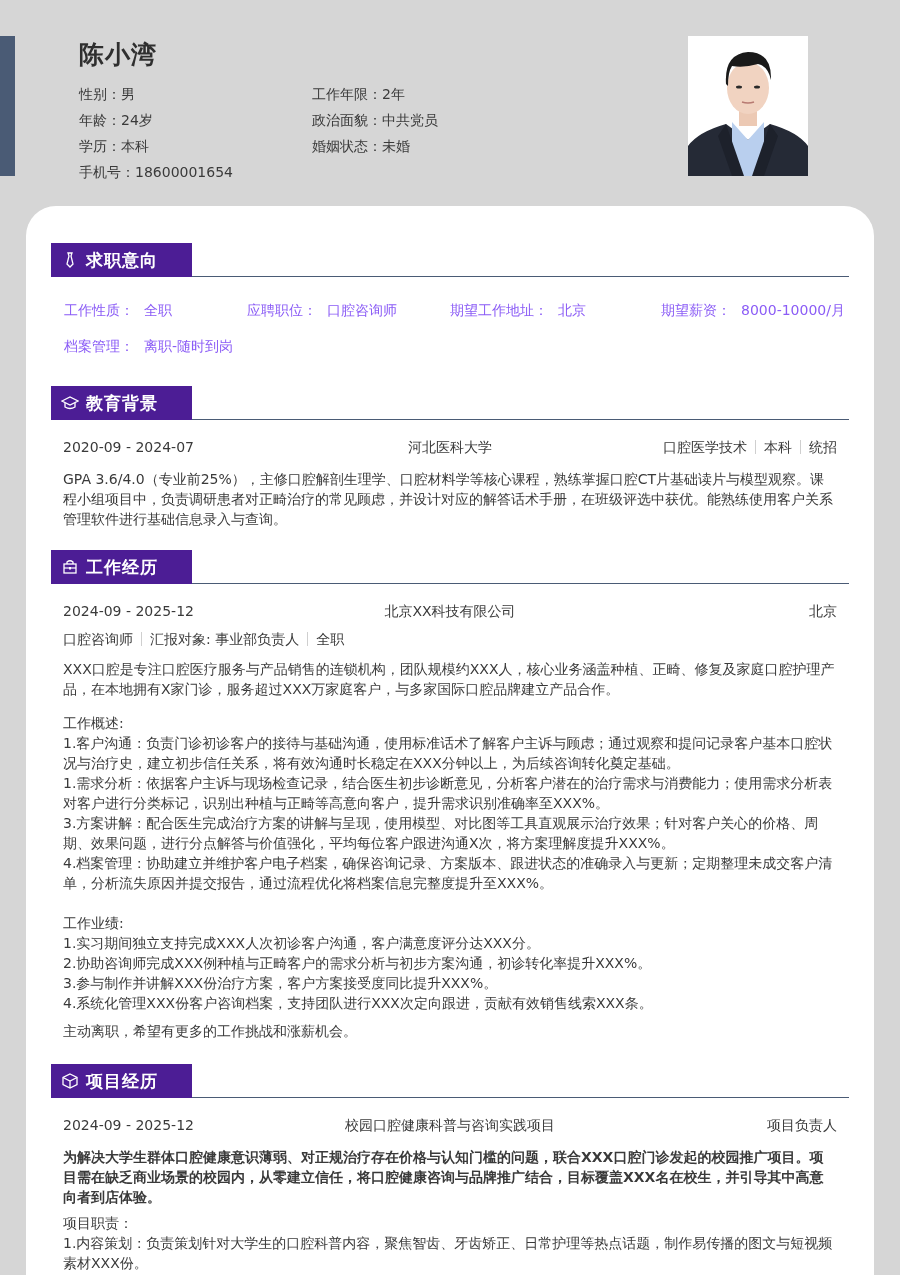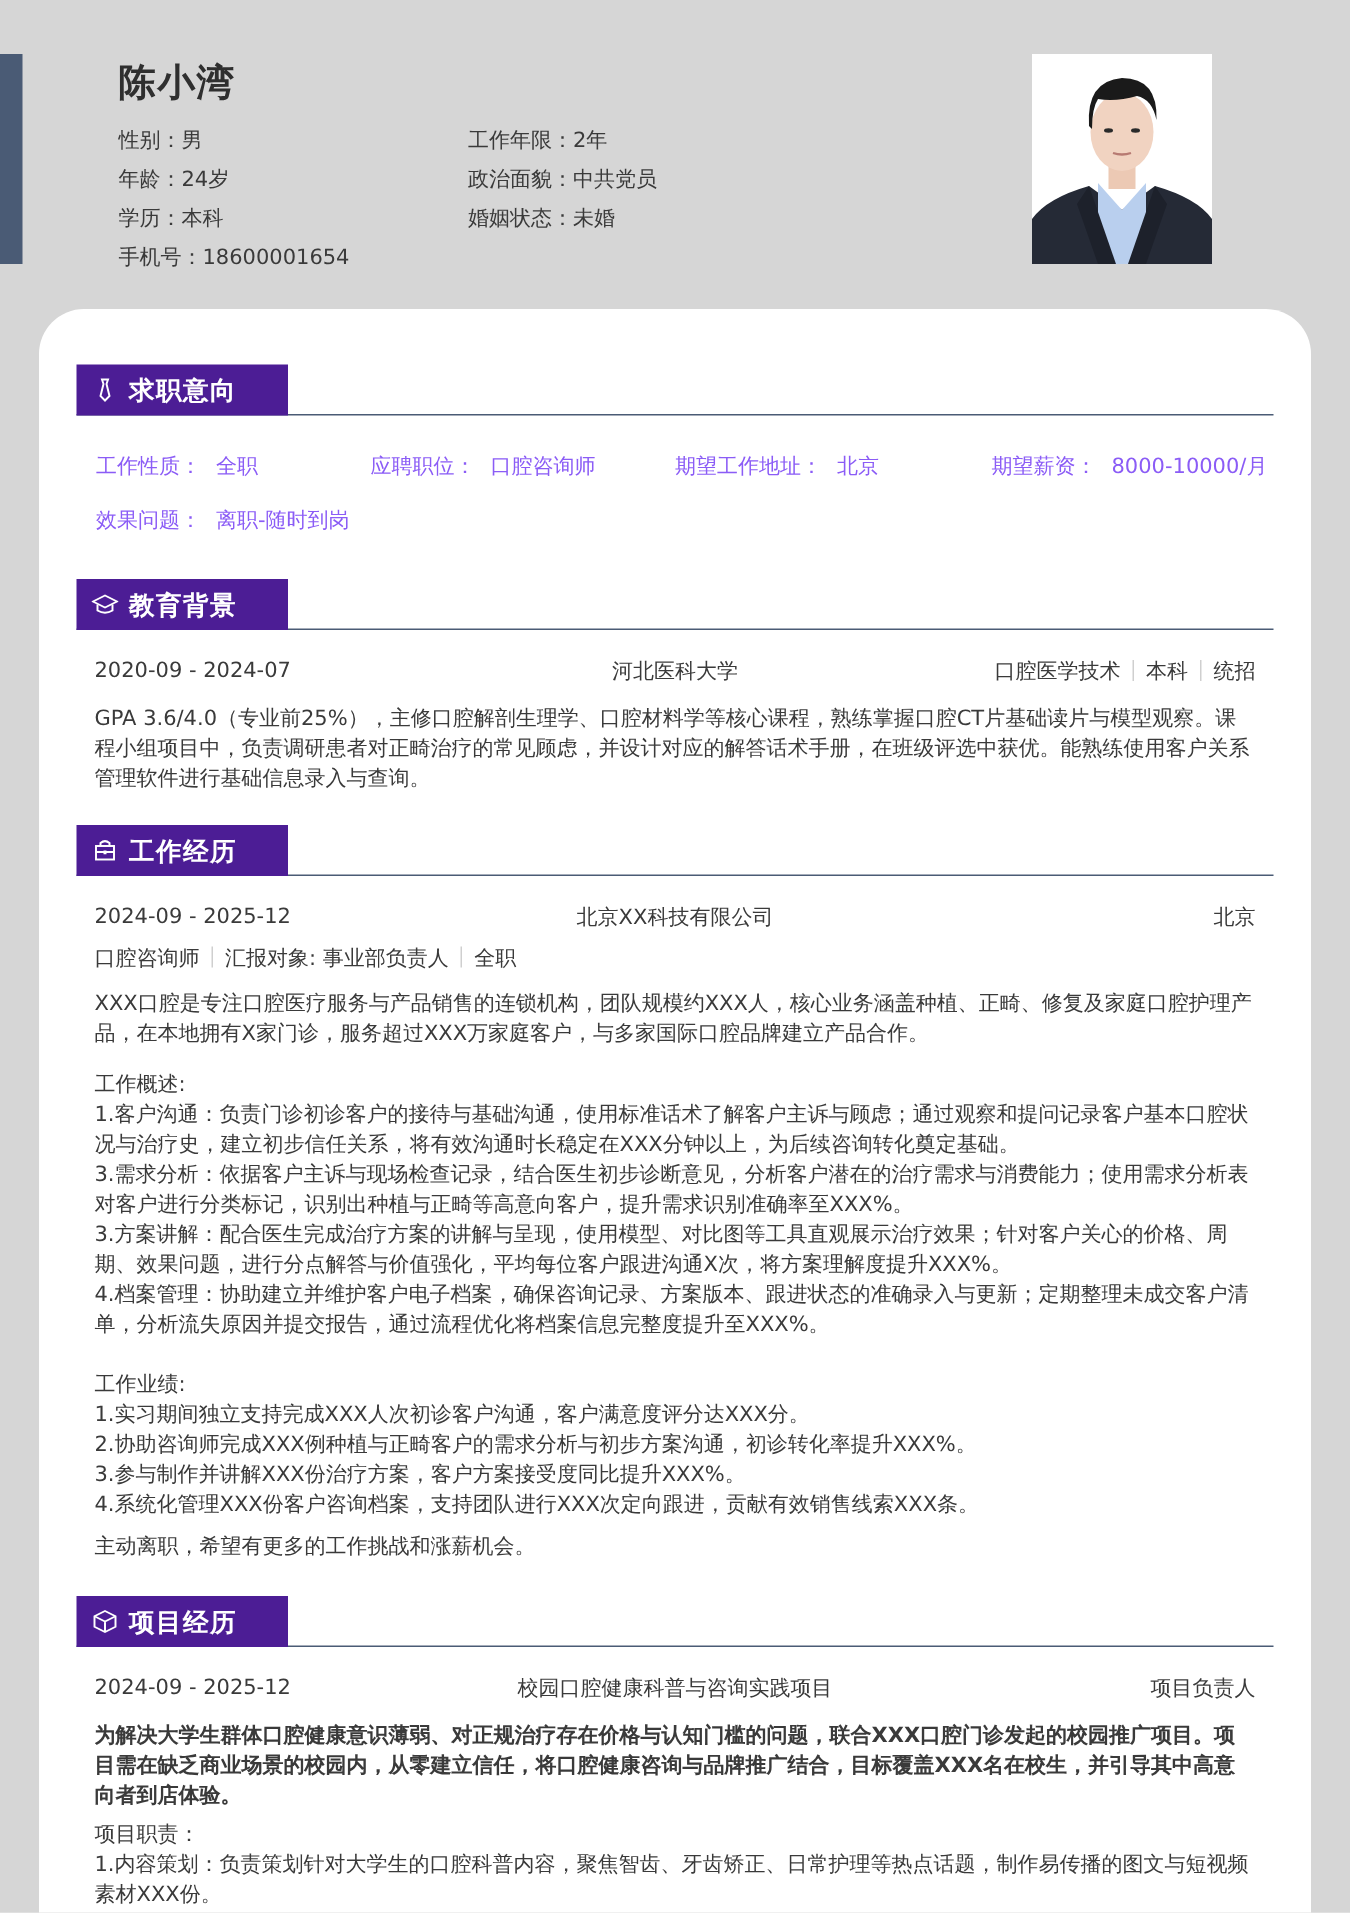--- a/index.html
+++ b/index.html
@@ -129,21 +129,21 @@
         </div>
         <div class="intent-item" style="left:399px;">
           <span class="k">期望工作地址：</span><span>北京</span>
         </div>
         <div class="intent-item" style="left:610px;">
           <span class="k">期望薪资：</span><span>8000-10000/月</span>
         </div>
       </div>
       <div class="intent-row" style="margin-top:16px;">
         <div class="intent-item" style="left:13px;">
-          <span class="k">效果问题：</span><span>离职-随时到岗</span>
+          <span class="k">档案管理：</span><span>离职-随时到岗</span>
         </div>
       </div>
     </div>
 
     <div class="section" style="top:180px;">
       <div class="sec-head">
         <div class="sec-tab">
           <span class="icon">
             <svg width="18" height="16" viewBox="0 0 18 16">
                 <path d="M1 6 L9 2 L17 6 L9 10 Z" fill="none" stroke="#fff" stroke-width="1.3"></path>
@@ -179,21 +179,21 @@
         <span class="l">2024-09 - 2025-12</span>
         <span class="c">北京XX科技有限公司</span>
         <span class="r">北京</span>
       </div>
       <div class="body-text para" style="margin-top:6px;"><span>口腔咨询师</span><span class="sep"></span><span>汇报对象: 事业部负责人</span><span class="sep"></span><span>全职</span></div>
       <div class="body-text para" style="margin-top:10px;">XXX口腔是专注口腔医疗服务与产品销售的连锁机构，团队规模约XXX人，核心业务涵盖种植、正畸、修复及家庭口腔护理产品，在本地拥有X家门诊，服务超过XXX万家庭客户，与多家国际口腔品牌建立产品合作。</div>
 
       <div class="body-text para" style="margin-top:14px;">
         <div>工作概述:</div>
         <div>1.客户沟通：负责门诊初诊客户的接待与基础沟通，使用标准话术了解客户主诉与顾虑；通过观察和提问记录客户基本口腔状况与治疗史，建立初步信任关系，将有效沟通时长稳定在XXX分钟以上，为后续咨询转化奠定基础。</div>
-        <div>3.需求分析：依据客户主诉与现场检查记录，结合医生初步诊断意见，分析客户潜在的治疗需求与消费能力；使用需求分析表对客户进行分类标记，识别出种植与正畸等高意向客户，提升需求识别准确率至XXX%。</div>
+        <div>1.需求分析：依据客户主诉与现场检查记录，结合医生初步诊断意见，分析客户潜在的治疗需求与消费能力；使用需求分析表对客户进行分类标记，识别出种植与正畸等高意向客户，提升需求识别准确率至XXX%。</div>
         <div>3.方案讲解：配合医生完成治疗方案的讲解与呈现，使用模型、对比图等工具直观展示治疗效果；针对客户关心的价格、周期、效果问题，进行分点解答与价值强化，平均每位客户跟进沟通X次，将方案理解度提升XXX%。</div>
         <div>4.档案管理：协助建立并维护客户电子档案，确保咨询记录、方案版本、跟进状态的准确录入与更新；定期整理未成交客户清单，分析流失原因并提交报告，通过流程优化将档案信息完整度提升至XXX%。</div>
       </div>
 
       <div class="body-text para" style="margin-top:20px;">
         <div>工作业绩:</div>
         <div>1.实习期间独立支持完成XXX人次初诊客户沟通，客户满意度评分达XXX分。</div>
         <div>2.协助咨询师完成XXX例种植与正畸客户的需求分析与初步方案沟通，初诊转化率提升XXX%。</div>
         <div>3.参与制作并讲解XXX份治疗方案，客户方案接受度同比提升XXX%。</div>
         <div>4.系统化管理XXX份客户咨询档案，支持团队进行XXX次定向跟进，贡献有效销售线索XXX条。</div>

